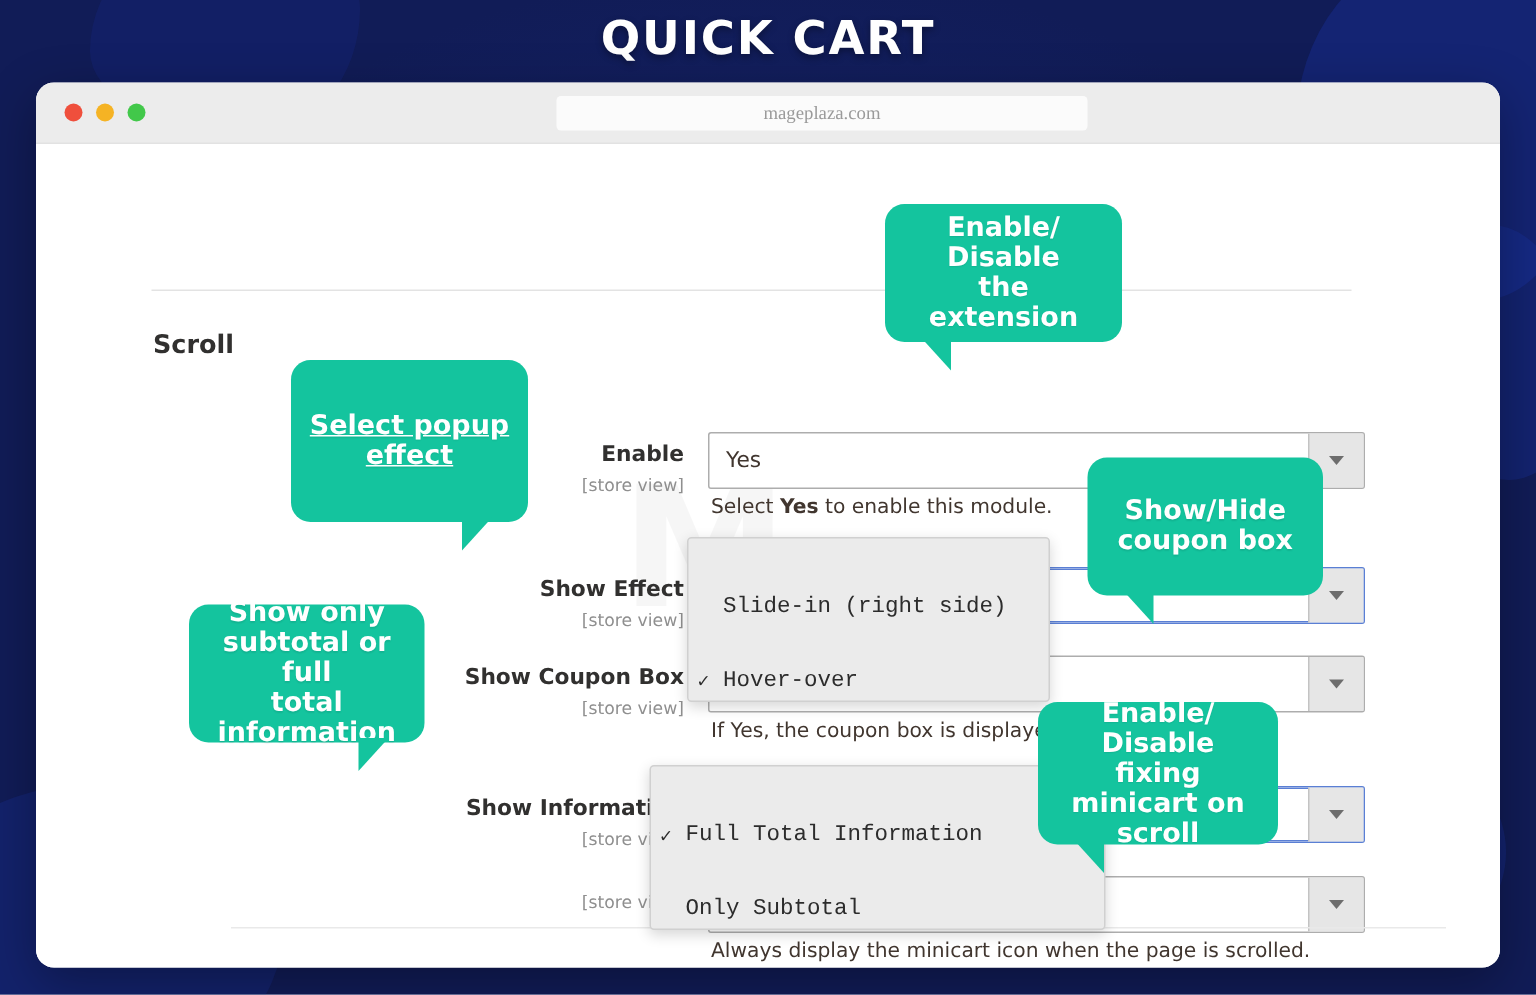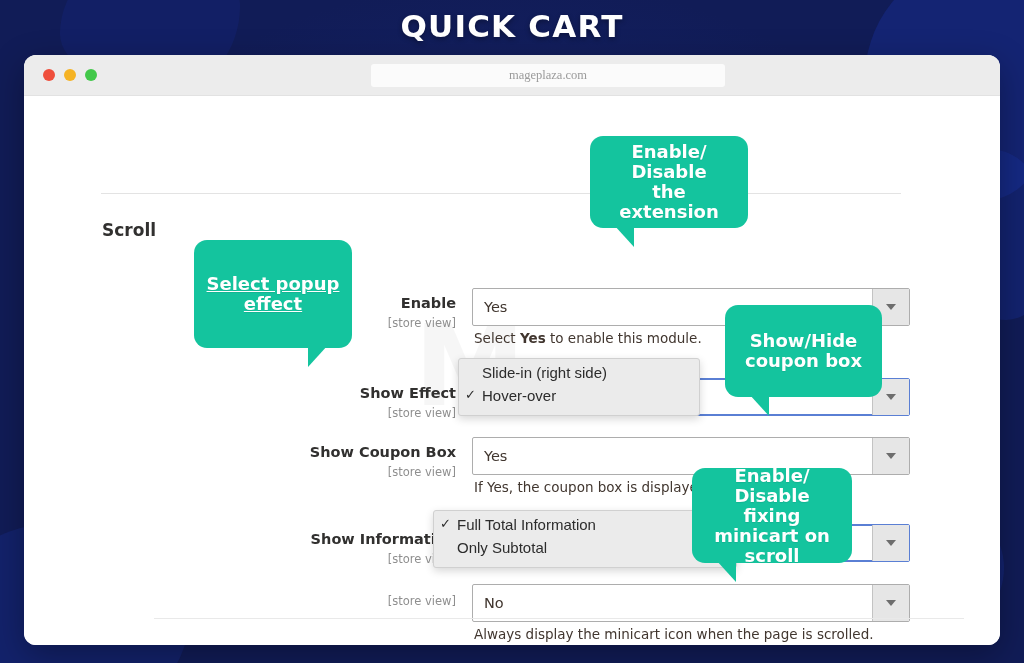--- a/index.html
+++ b/index.html
@@ -239,27 +239,28 @@
     position: absolute;
     background: #ebebeb;
     border: 1px solid #d0d0d0;
     border-radius: 3px;
     box-shadow: 0 3px 9px rgba(0,0,0,.16);
     padding: 5px 0;
     z-index: 40;
   }
   .dropdown-option {
     display: flex;
-    align-items: flex-start;
+    align-items: flex-end;
     height: 23px;
     padding: 0 16px 0 6px;
     font-size: 15px;
     color: #2c2c2c;
-    font-family: Liberation Sans, sans-serif;
+    font-family: Liberation Mono, monospace;
     white-space: nowrap;
+    margin-top: 26px;
   }
   .opt-check {
     width: 17px;
     font-size: 13px;
     color: #2c2c2c;
     flex: none;
   }
 
   
   .callout {
@@ -426,16 +427,17 @@
 
     </div>
   </div>
 
   <div class="callout tail-dl" style="left:590px; top:136px; width:158px; height:92px;">Enable/ Disable<br>the extension</div>
 
   <div class="callout tail-dr" style="left:194px; top:240px; width:158px; height:108px;text-decoration:underline;">Select popup<br>effect</div>
 
   <div class="callout tail-dl" style="left:681px; top:305px; width:157px; height:92px;margin-left:44px;">Show/Hide<br>coupon box</div>
 
+  <div class="callout tail-dr" style="left:126px; top:403px; width:157px; height:92px;">Show only<br>subtotal or full<br>total information</div>
 
   <div class="callout tail-dl" style="left:692px; top:468px; width:160px; height:95px;">Enable/ Disable<br>fixing minicart on<br>scroll</div>
 
 </div>
 
 </body></html>

